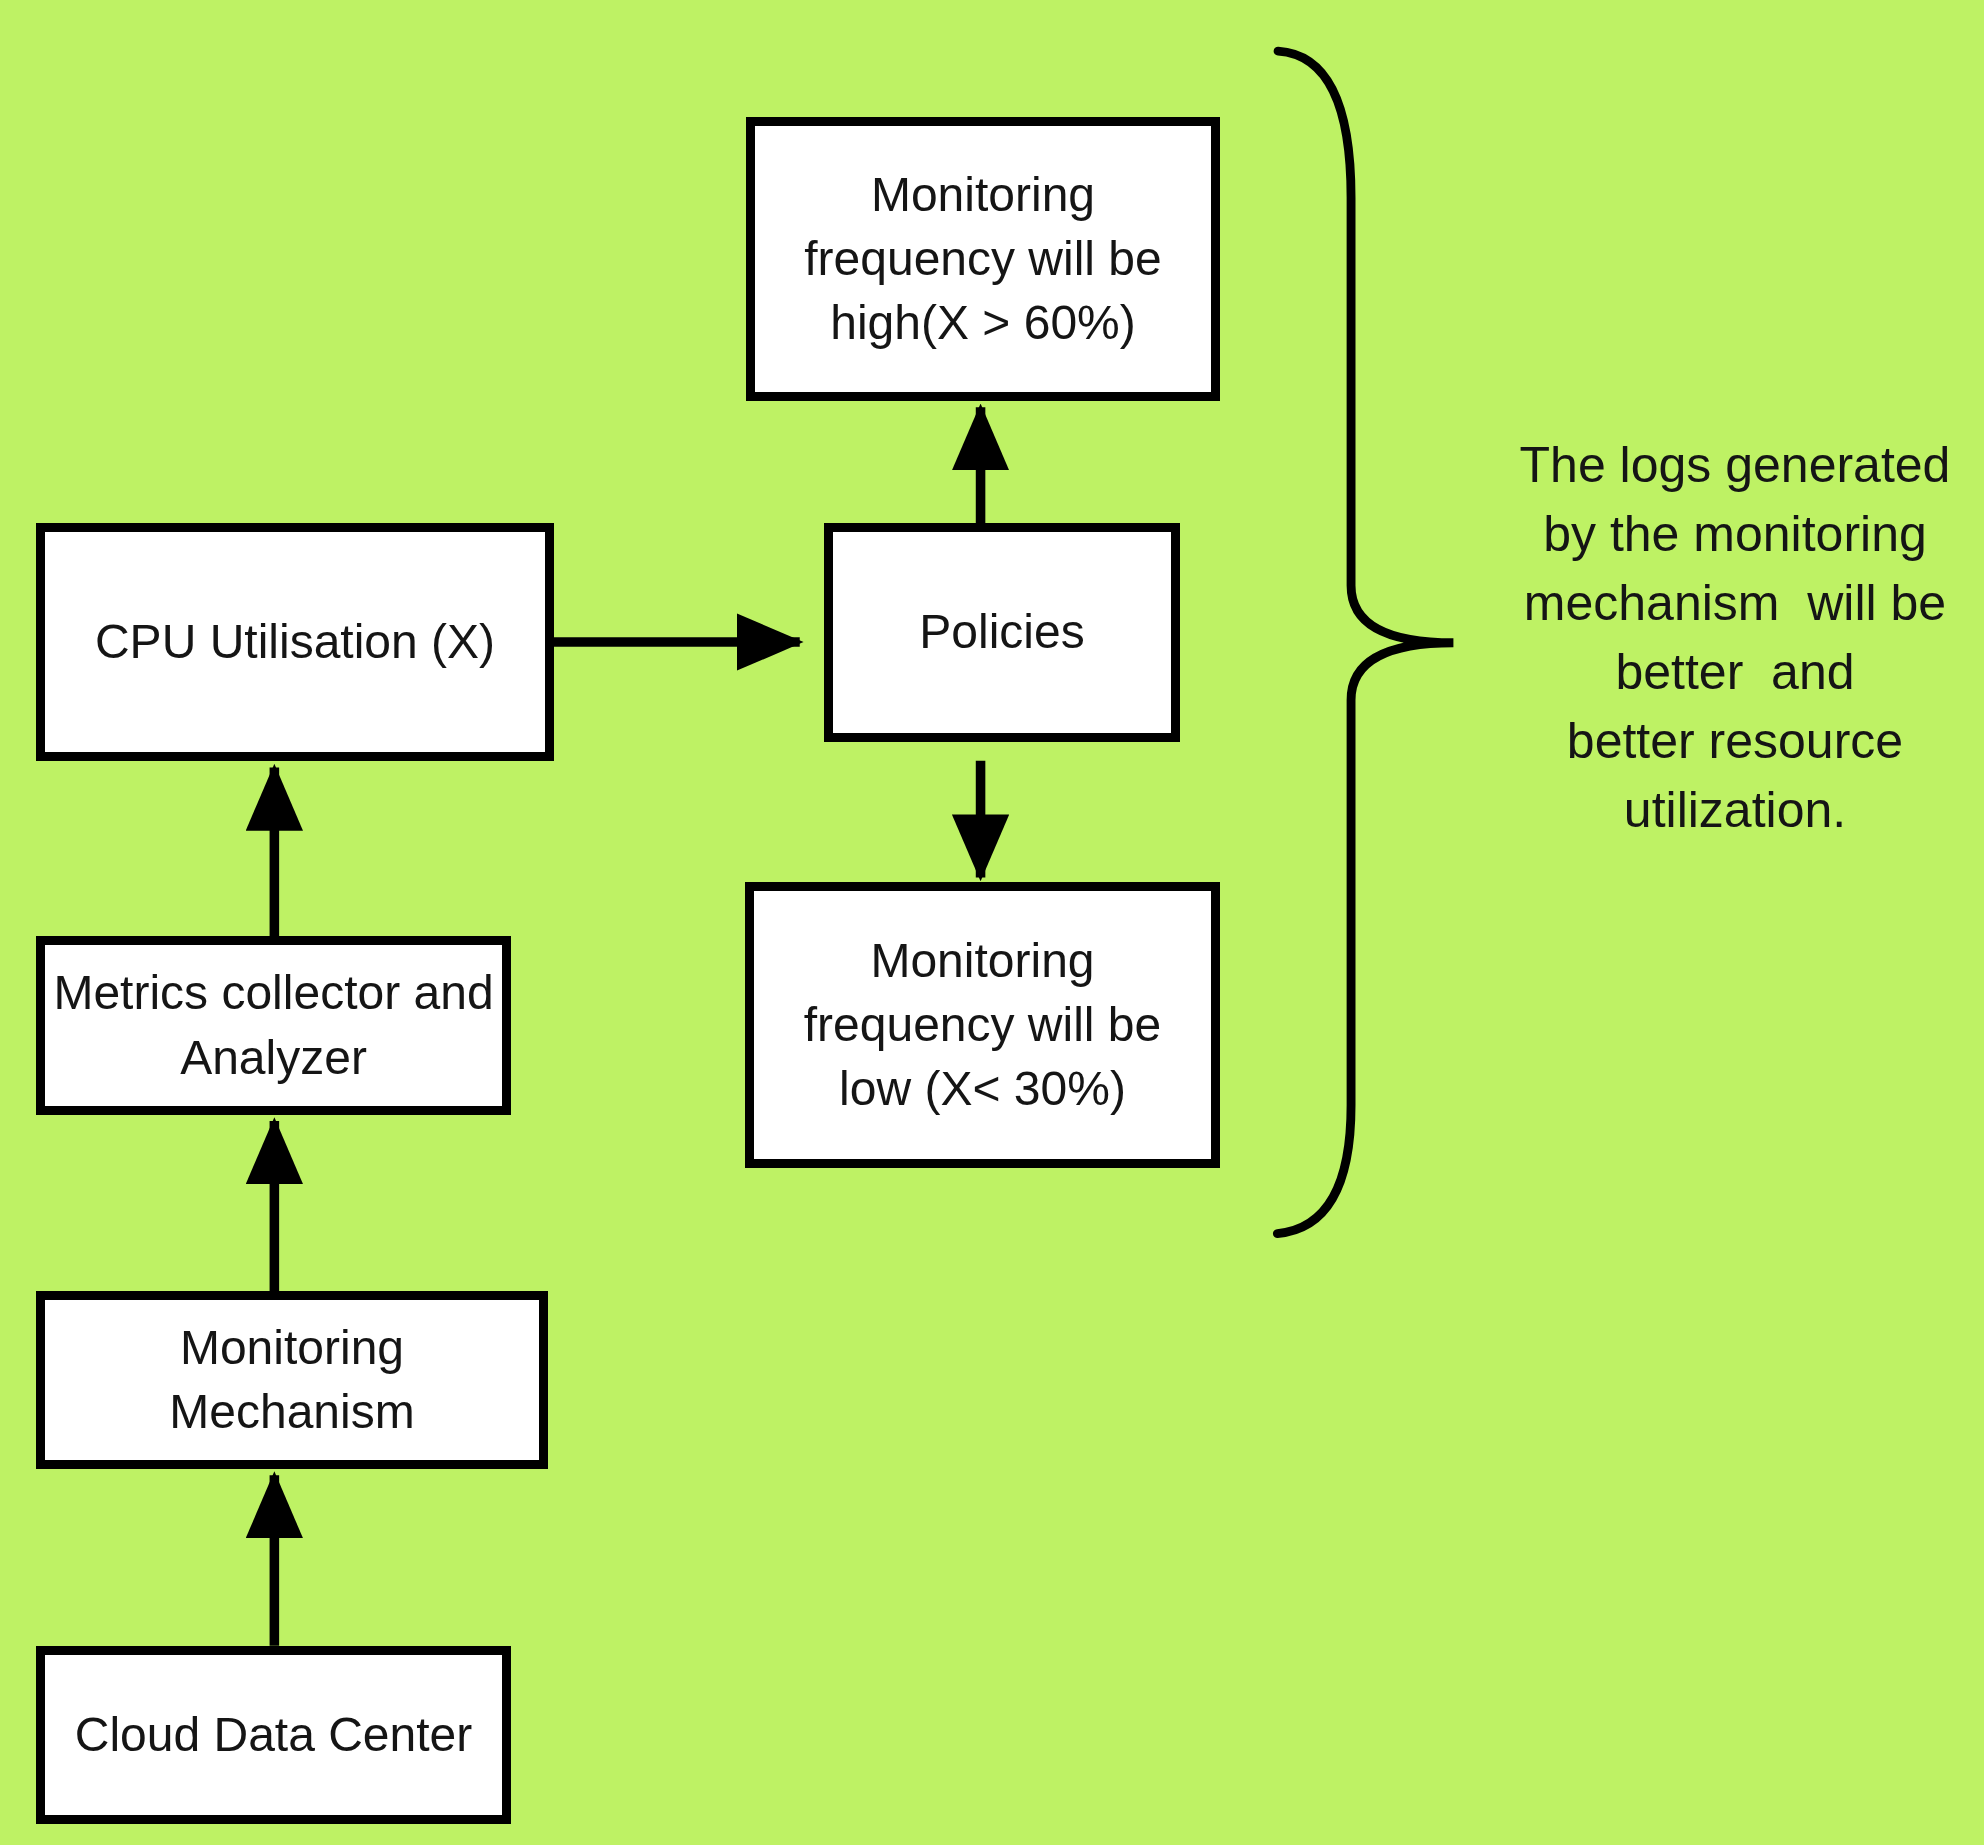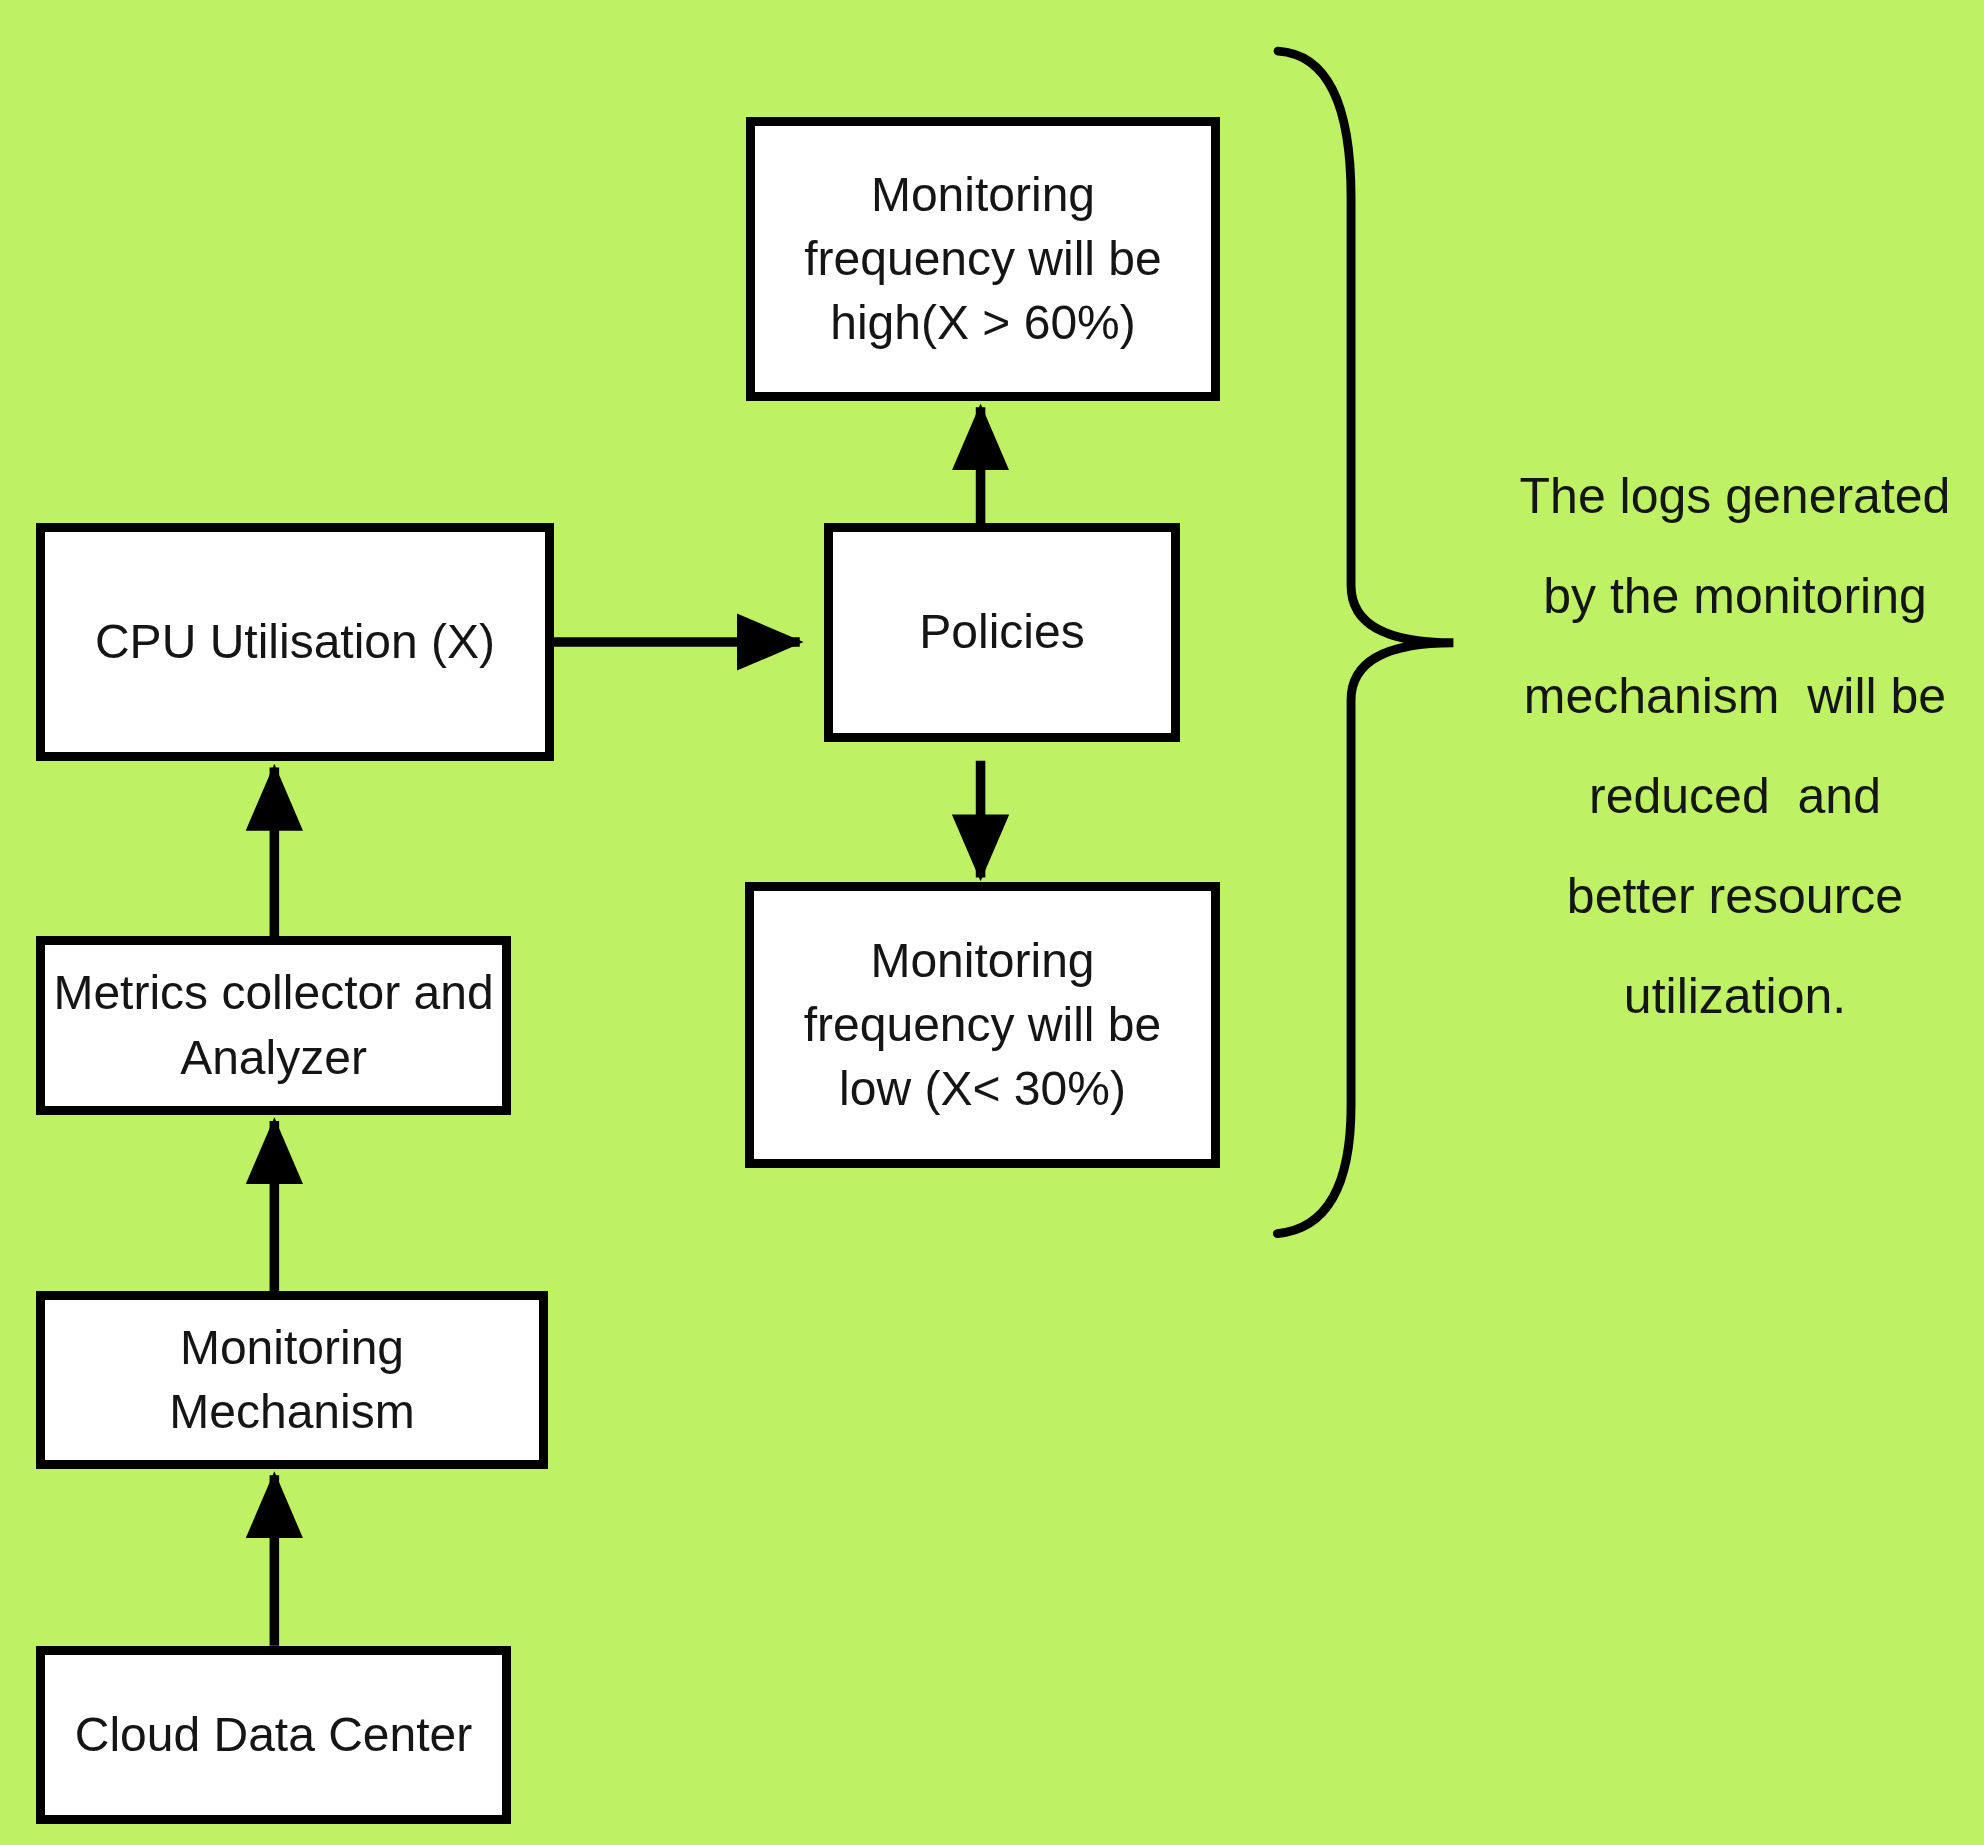--- a/index.html
+++ b/index.html
@@ -51,21 +51,21 @@
   .annotation {
     position: absolute;
     left: 1491px;
     top: 431px;
     width: 488px;
     text-align: center;
     color: #151515;
     font-size: 50px;
     line-height: 69px;
   }
-  .annotation .line { white-space: pre-wrap; margin-top: 31px; }
+  .annotation .line { white-space: pre-wrap; }
 </style>
 </head>
 <body>
 
 <div class="canvas">
 
   <svg class="arrow-layer" viewBox="0 0 2909 2704" xmlns="http://www.w3.org/2000/svg">
     <defs>
       <marker id="arrowhead" viewBox="0 0 7 6" refX="6.6" refY="3" markerWidth="7" markerHeight="6" orient="auto-start-reverse">
         <path d="M 0 0 L 7 3 L 0 6 Z" fill="#000000"></path>
@@ -118,19 +118,19 @@
   </div>
 
   <div class="node node-cloud nowrap">
     <span>Cloud Data Center</span>
   </div>
 
   <div class="annotation">
     <div class="line">The logs generated</div>
     <div class="line">by the monitoring</div>
     <div class="line">mechanism  will be</div>
-    <div class="line">reduced  and</div>
+    <div class="line">better  and</div>
     <div class="line">better resource</div>
     <div class="line">utilization.</div>
   </div>
 
 </div>
 
 
 </body></html>

